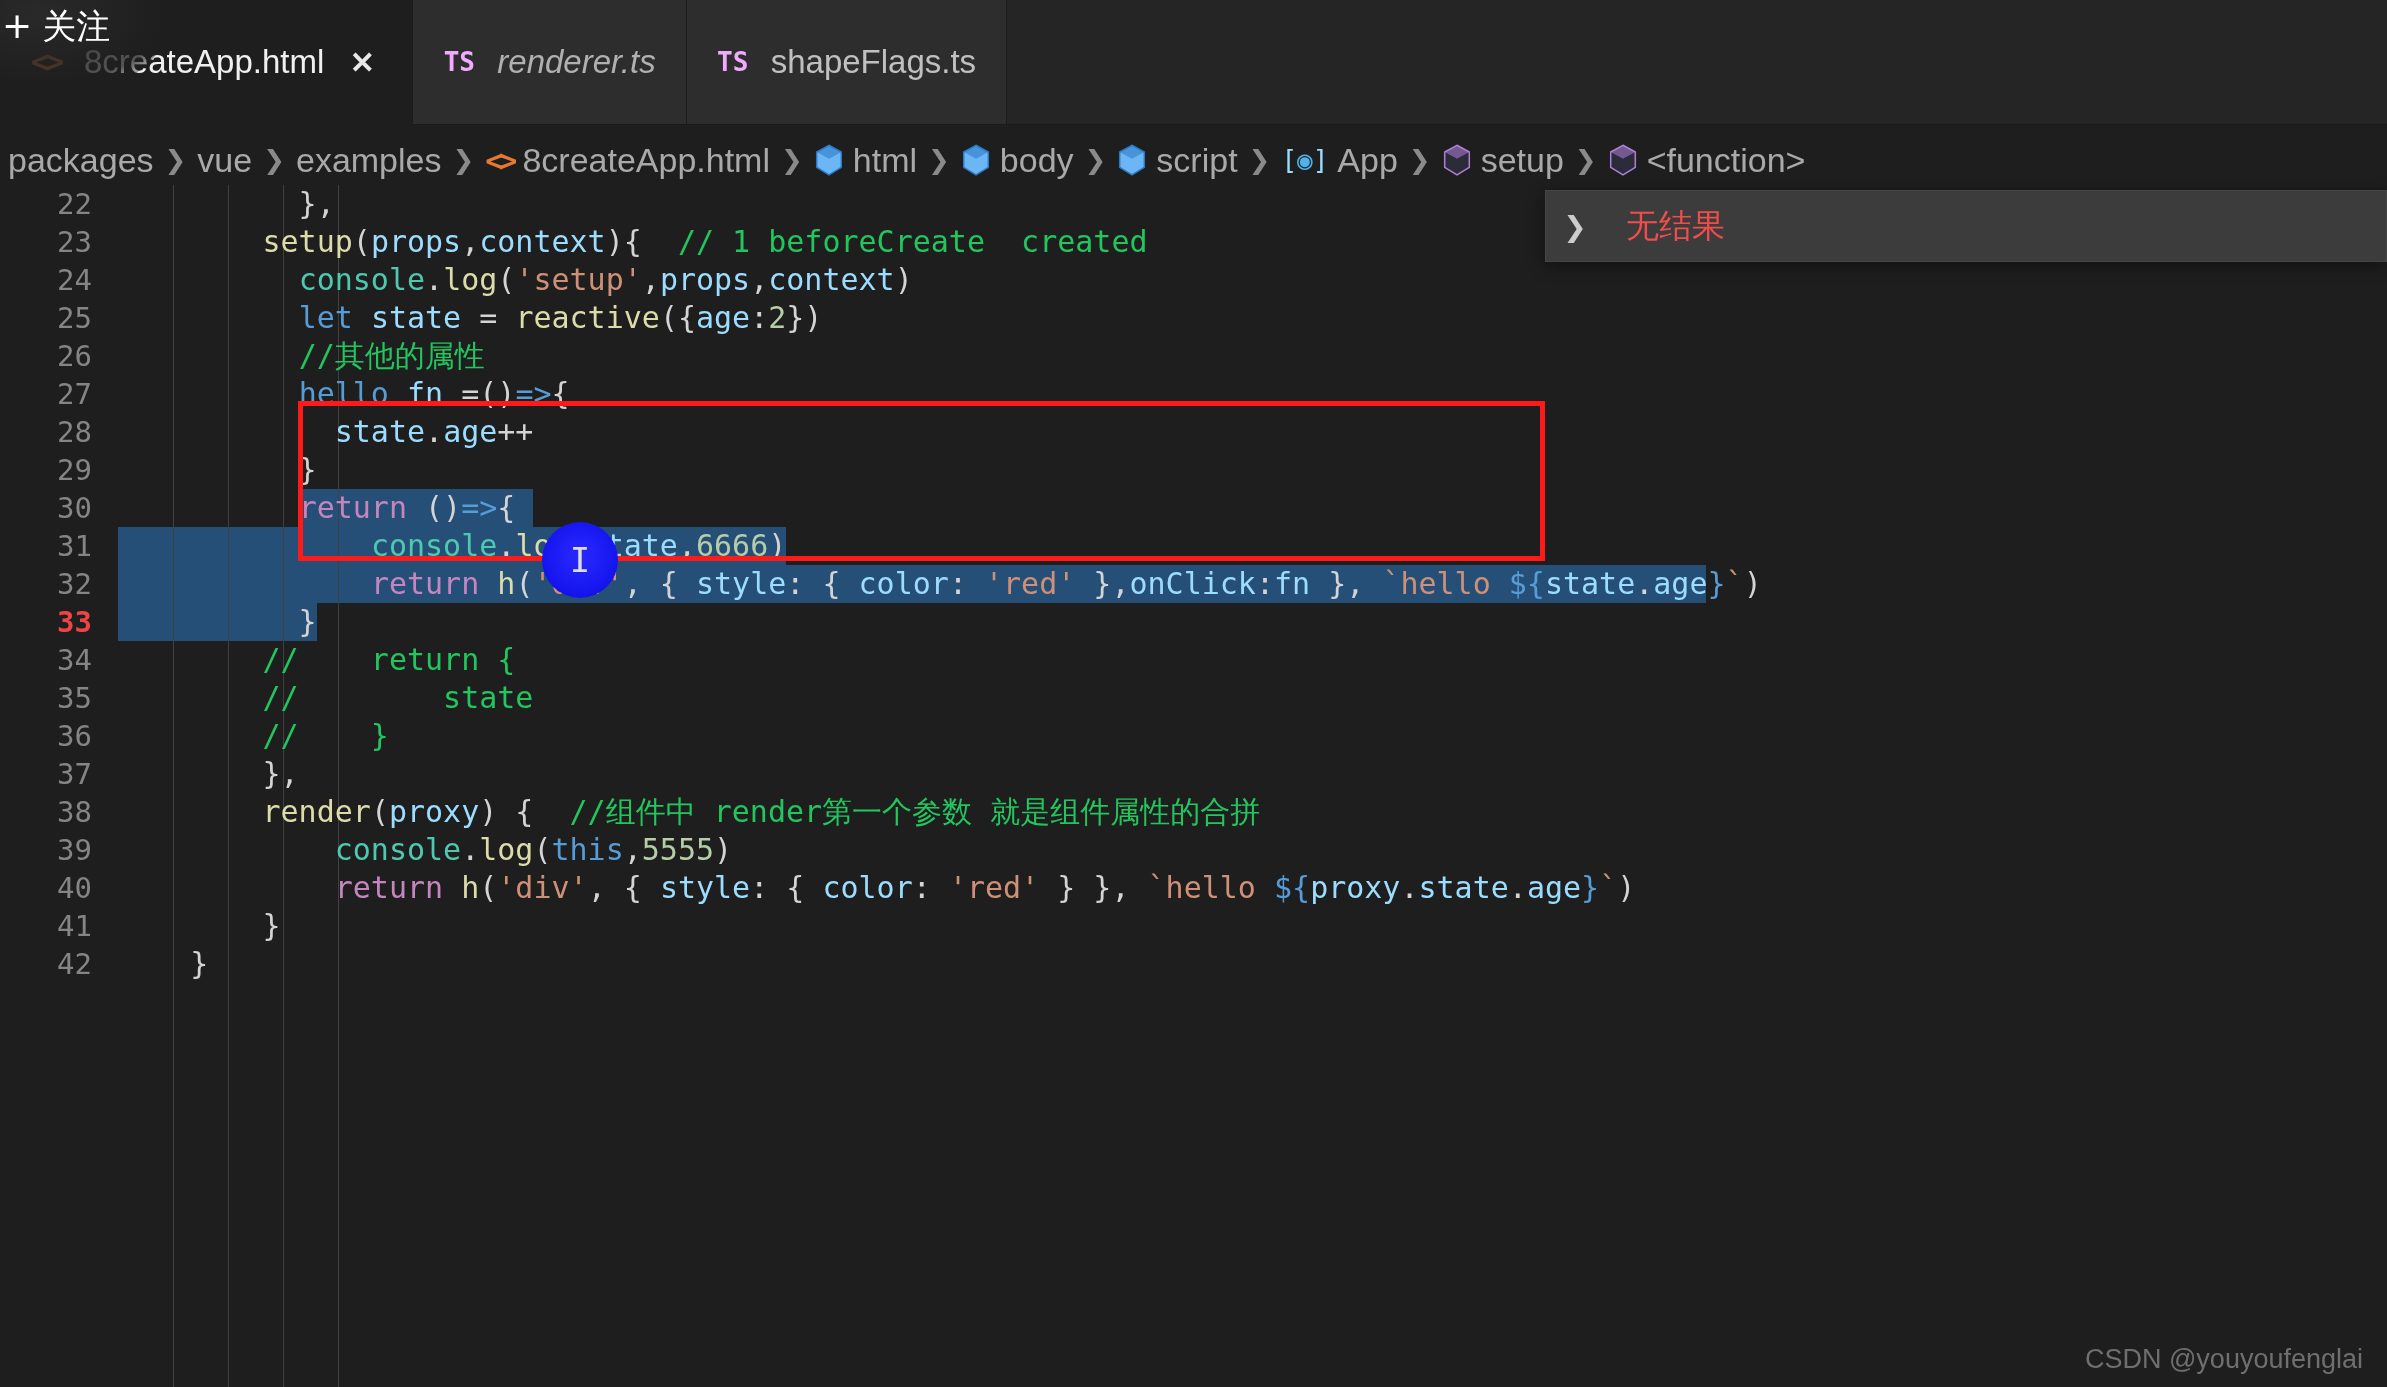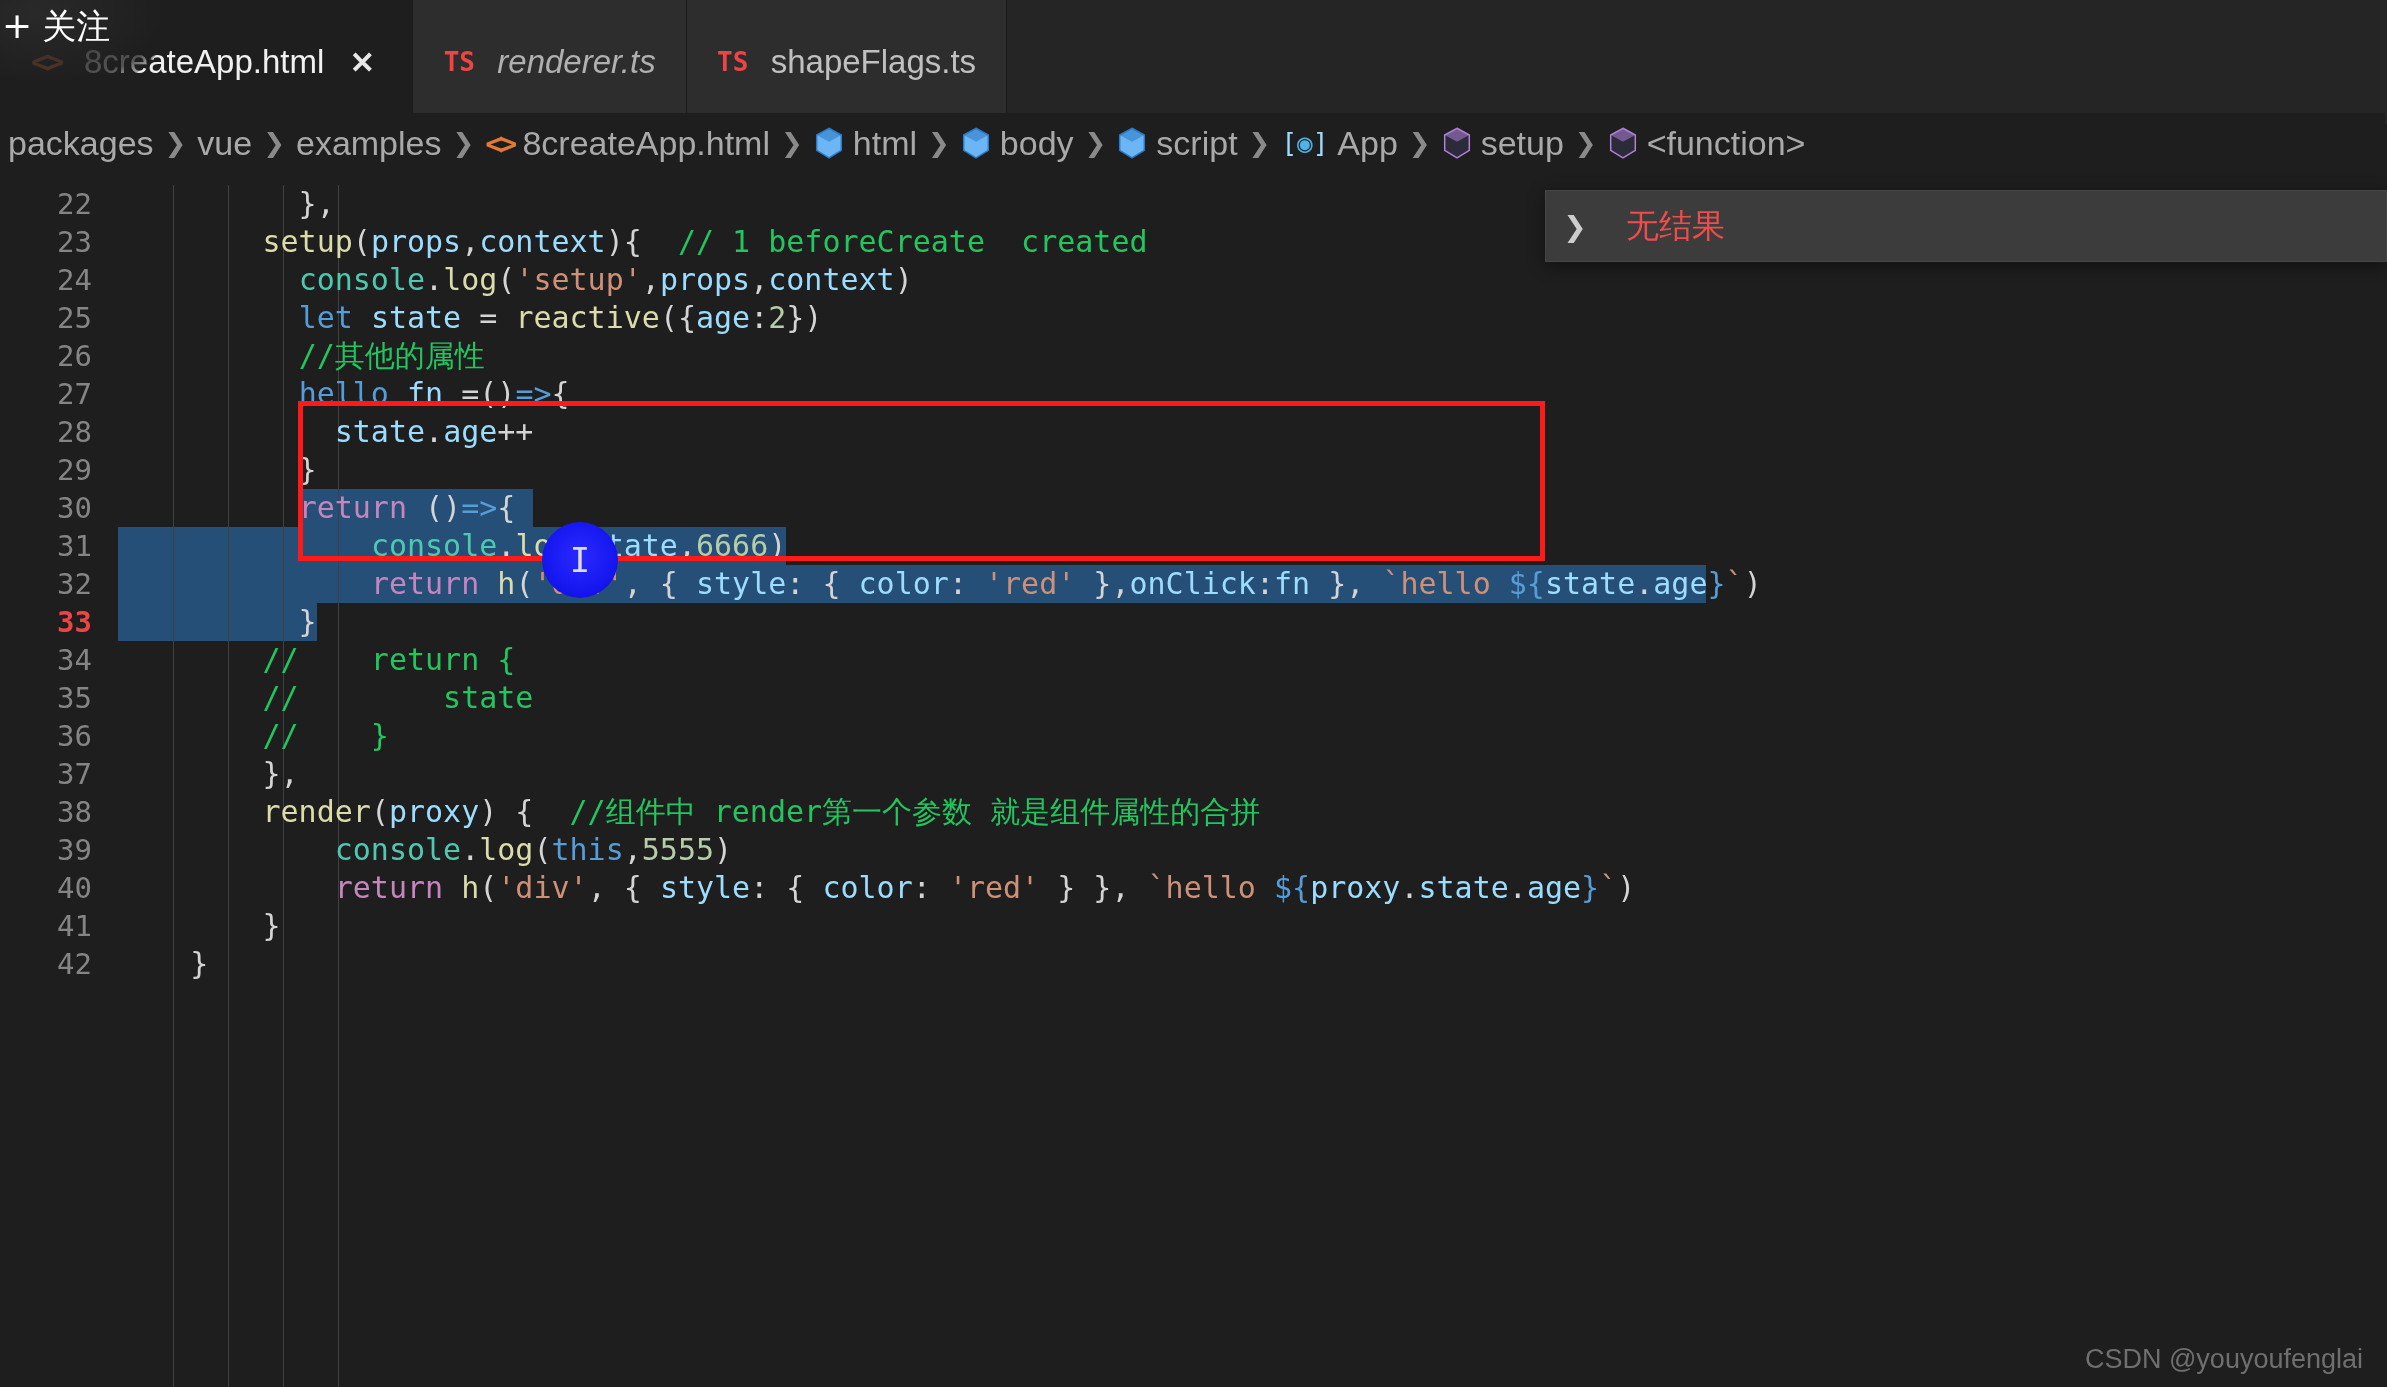--- a/index.html
+++ b/index.html
@@ -47,21 +47,21 @@
     border-bottom: 1px solid #1e1e1e;
   }
   .tab .tab-icon {
     flex: 0 0 auto;
     display: inline-flex; align-items: center; justify-content: center;
     width: 40px; height: 40px;
     font-size: 30px; line-height: 1;
     font-family: "DejaVu Sans Mono", monospace;
   }
   .tab .tab-icon.html-icon { color: #e37933; font-weight: 700; letter-spacing: -3px; }
-  .tab .tab-icon.ts-icon   { color: #ef4444; font-weight: 700; font-size: 26px; }
+  .tab .tab-icon.ts-icon   { color: #f0abfc; font-weight: 700; font-size: 26px; }
   .tab .tab-label {
     font-size: 33px;
     color: #c0c0c0;
     white-space: nowrap;
     font-family: "Liberation Sans", sans-serif;
   }
   .tab.active .tab-label { color: #f0f0f0; }
   .tab.dirty-italic .tab-label { font-style: italic; color: #b0b0b0; }
   .tab .tab-close {
     flex: 0 0 auto;
@@ -84,21 +84,21 @@
   .follow-badge .follow-inner {
     position: absolute; top: 26px; left: 20px;
     display: flex; align-items: center; gap: 10px;
     color: #ffffff;
   }
   .follow-badge .plus { font-size: 36px; line-height: 1; font-weight: 400; font-family: "DejaVu Sans", sans-serif; }
   .follow-badge .follow-text { font-size: 34px; line-height: 1; font-family: "DejaVu Sans", sans-serif; }
 
   
   .breadcrumb {
-    position: absolute; top: 113px; left: 0;
+    position: absolute; top: 130px; left: 0;
     width: 2385px; height: 60px;
     background: #1e1e1e;
     display: flex; 
     padding-left: 6px;
     white-space: nowrap;
     overflow: hidden;
   }
   .crumb {
     display: inline-flex; align-items: center; gap: 9px;
     padding: 0 2px;

